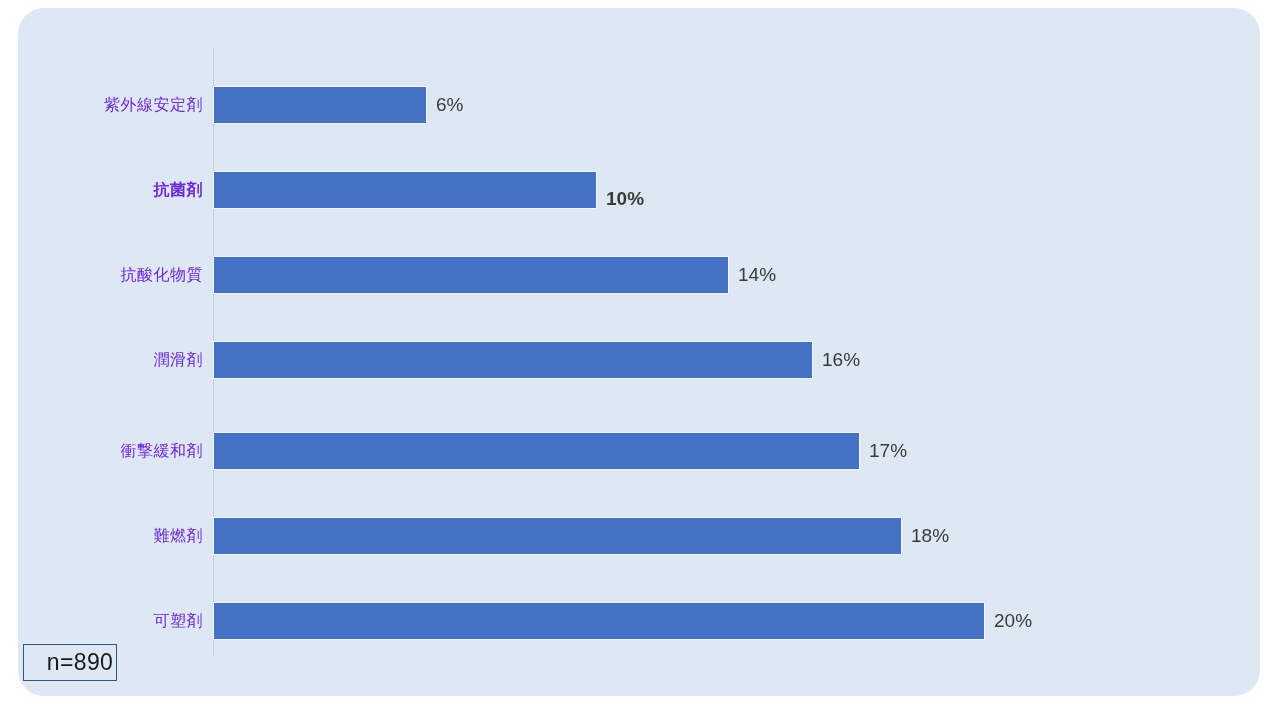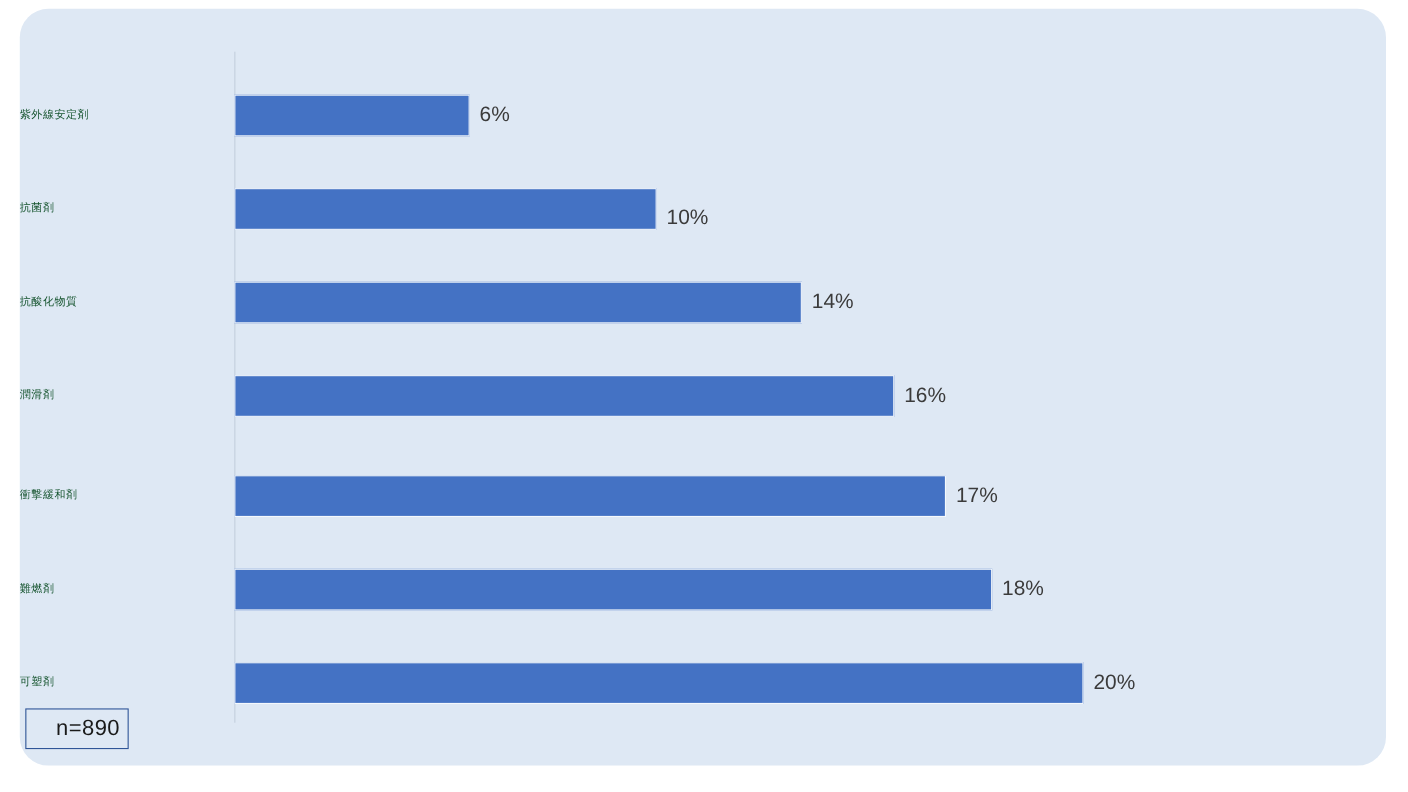--- a/index.html
+++ b/index.html
@@ -63,22 +63,23 @@
     width: 100%;
     height: 38px;
     display: flex;
     align-items: center;
   }
 
   .cat-label {
     position: absolute;
     left: 0px;
     width: 185px;
-    font-size: 10px;
-    color: #14532d;
+    text-align: right;
+    font-size: 16px;
+    color: #6d28d9;
     letter-spacing: 0.5px;
     white-space: nowrap;
     line-height: 38px;
   }
 
   .bar {
     position: absolute;
     left: 195px;
     height: 100%;
     background: #4472c4;
@@ -102,21 +103,21 @@
     width: 94px;
     height: 37px;
     border: 1.4px solid #2f5597;
     background: transparent;
     box-sizing: border-box;
     display: flex;
     align-items: center;
     justify-content: center;
   }
   #n-box .n-text {
-    font-size: 20px;
+    font-size: 23px;
     color: #1a1a1a;
     letter-spacing: 0.4px;
     margin-left: 20px;
   }
 </style>
 </head>
 <body>
 
 <div id="slide">
 
@@ -126,21 +127,21 @@
 
       <div class="axis-line"></div>
 
       <div class="plot-rows" id="plot-rows">
 
       <div class="bar-row" style="top: 78px;">
             <div class="cat-label">紫外線安定剤</div>
             <div class="bar" style="width: 214px; background: rgb(68, 114, 196);"></div>
             <div class="val-label" style="left: 418px;">6%</div>
           </div>
-          <div class="bar-row" style="top: 163px;">
+          <div class="bar-row" style="top: 163px; font-weight: bold;">
             <div class="cat-label">抗菌剤</div>
             <div class="bar" style="width: 384px; background: rgb(68, 114, 196);"></div>
             <div class="val-label" style="left: 588px; margin-top: 18px;">10%</div>
           </div>
           <div class="bar-row" style="top: 248px;">
             <div class="cat-label">抗酸化物質</div>
             <div class="bar" style="width: 516px; background: rgb(68, 114, 196);"></div>
             <div class="val-label" style="left: 720px;">14%</div>
           </div>
           <div class="bar-row" style="top: 333px; text-decoration: underline;">

